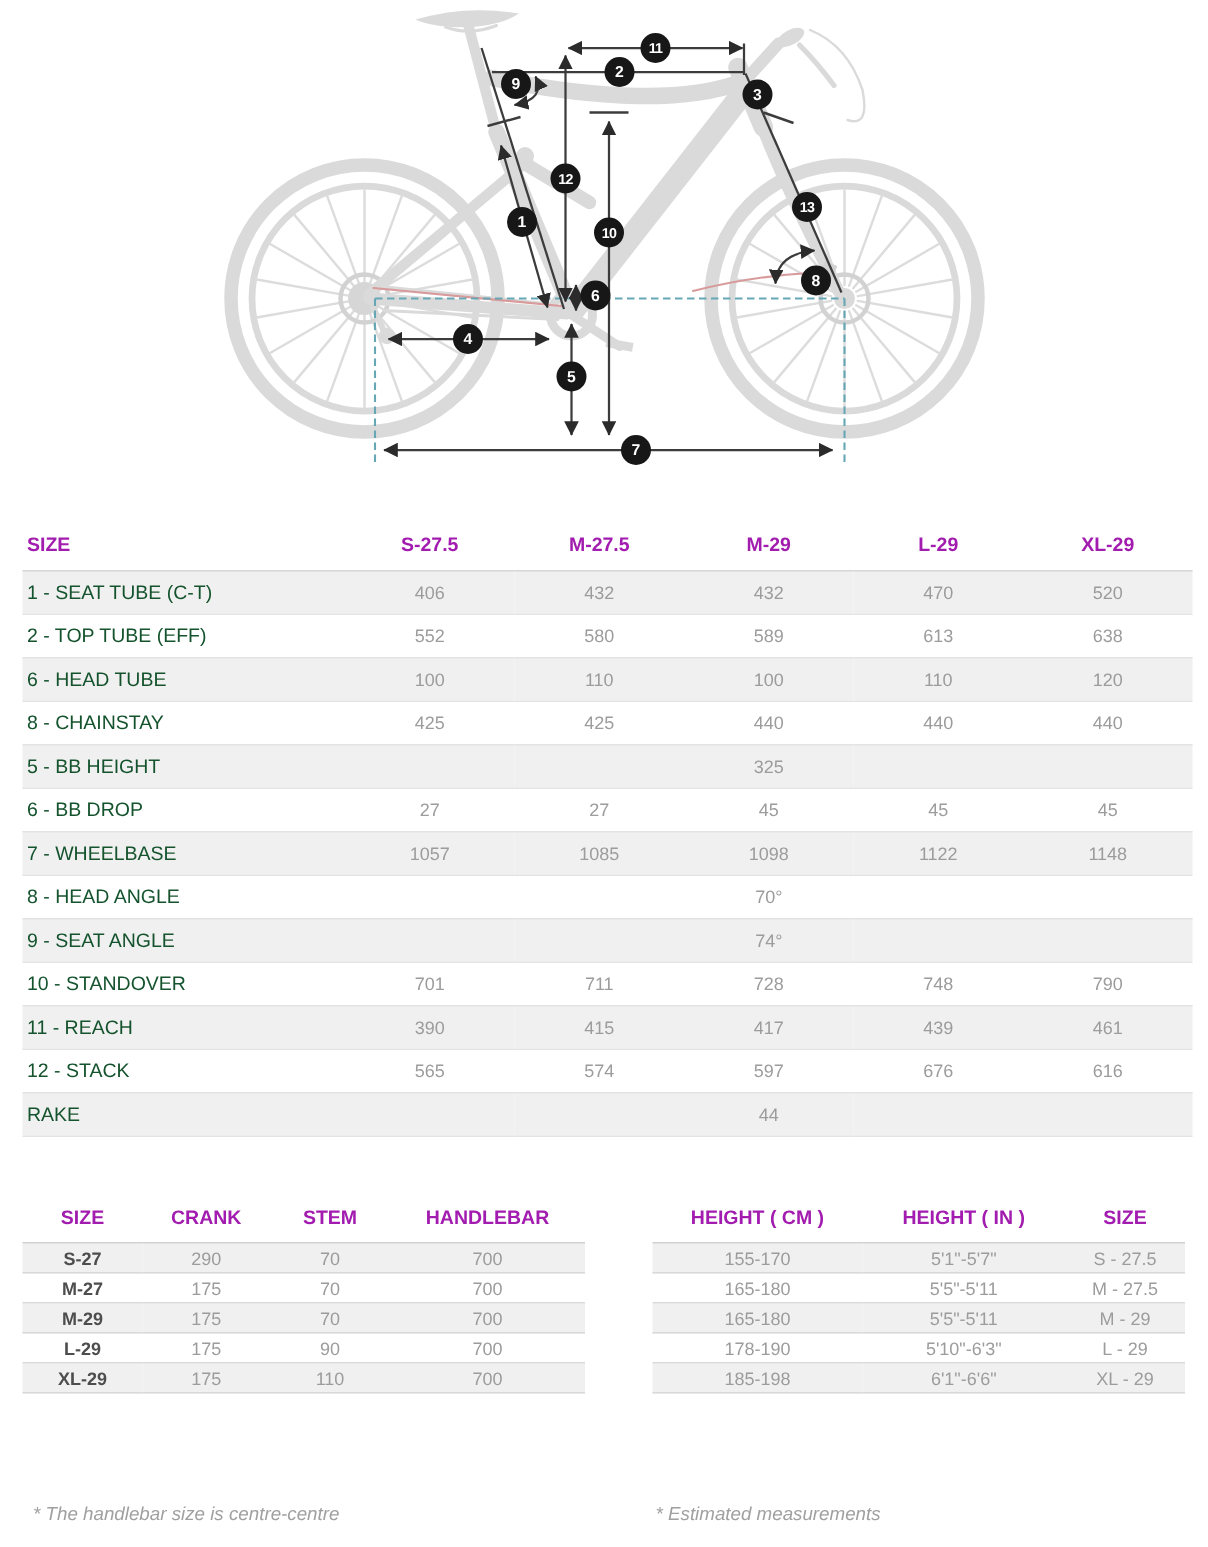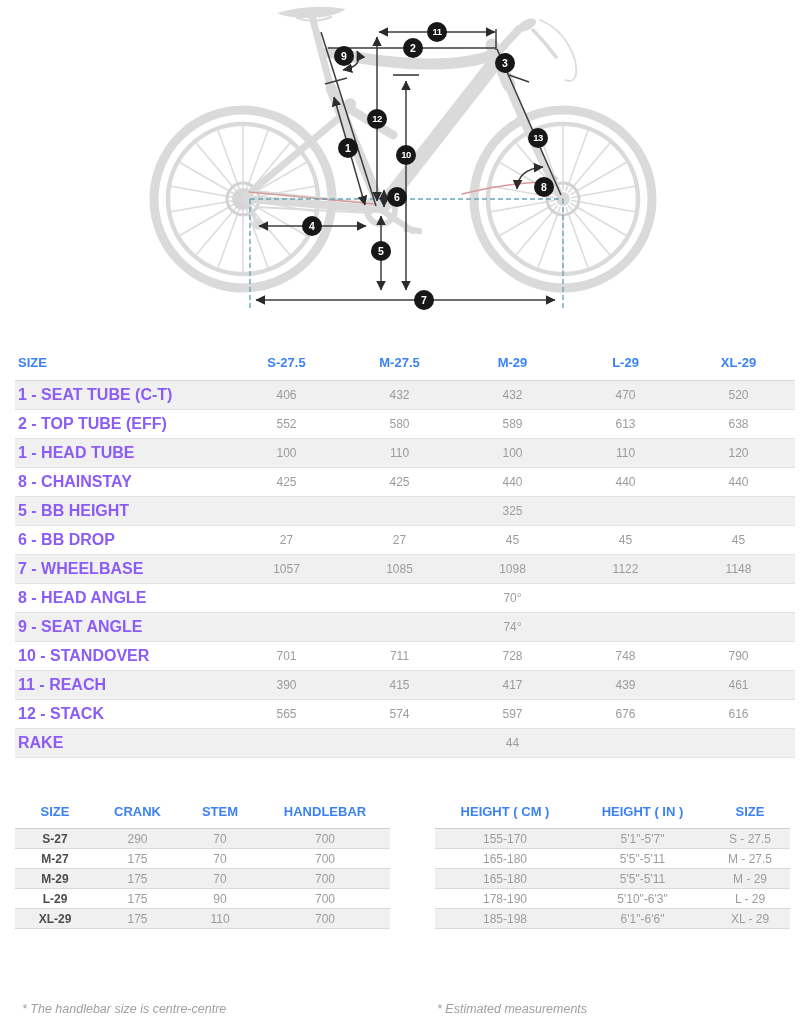--- a/index.html
+++ b/index.html
@@ -12,30 +12,30 @@
   .spokes line{stroke:#dcdcdc;stroke-width:1.6;}
   .dim{stroke:#3c3c3c;stroke-width:1.5;fill:none;}
   .tick{stroke:#3c3c3c;stroke-width:1.6;}
   .dash{stroke:#66a7b5;stroke-width:1.4;fill:none;stroke-dasharray:5 3;}
   .badge circle{fill:#171717;}
   .badge text{fill:#fff;font-size:10.5px;font-weight:bold;text-anchor:middle;font-family:"Liberation Sans",sans-serif;}
   .badge.two text{font-size:9.5px;letter-spacing:-0.5px;}
 
   
   table{border-collapse:collapse;table-layout:fixed;}
-  th{font-weight:bold;color:#3b82f6;font-size:13px;font-stretch:condensed;}
+  th{font-weight:bold;color:#a21caf;font-size:13px;font-stretch:condensed;}
   td{font-size:12px;color:#9c9c9c;text-align:center;padding:0;}
   tbody tr:nth-child(odd){background:#f0f0f0;}
 
   .geo{margin:8px 0 0 15px;width:780px;}
   .geo thead tr{height:34px;border-bottom:1px solid #d6d6d6;}
   .geo thead th:first-child{text-align:left;padding-left:3px;}
   .geo col.lab{width:215px;}
   .geo tbody tr{height:29px;border-bottom:1px solid #e3e3e3;}
-  .geo td:first-child{text-align:left;padding-left:3px;font-size:16px;font-weight:bold;color:#8b5cf6;}
+  .geo td:first-child{text-align:left;padding-left:3px;font-size:13px;font-weight:normal;color:#14532d;}
 
   .bottom{margin:38px 0 0 15px;display:flex;}
   .bt thead tr{height:33px;border-bottom:1px solid #cfcfcf;}
   .bt tbody tr{height:20px;border-bottom:1px solid #d9d9d9;}
   .comp{width:375px;}
   .comp td:first-child{font-weight:bold;color:#4d4d4d;}
   .sizing{width:355px;margin-left:45px;}
 
   .foot{position:absolute;top:1002px;font-size:12.5px;font-style:italic;color:#a0a0a0;}
   .foot.left{left:22px;}
@@ -247,21 +247,21 @@
         </tr>
         <tr>
           <td>2 - TOP TUBE (EFF)</td>
           <td>552</td>
           <td>580</td>
           <td>589</td>
           <td>613</td>
           <td>638</td>
         </tr>
         <tr>
-          <td>1 - HEAD TUBE</td>
+          <td>6 - HEAD TUBE</td>
           <td>100</td>
           <td>110</td>
           <td>100</td>
           <td>110</td>
           <td>120</td>
         </tr>
         <tr>
           <td>8 - CHAINSTAY</td>
           <td>425</td>
           <td>425</td>

